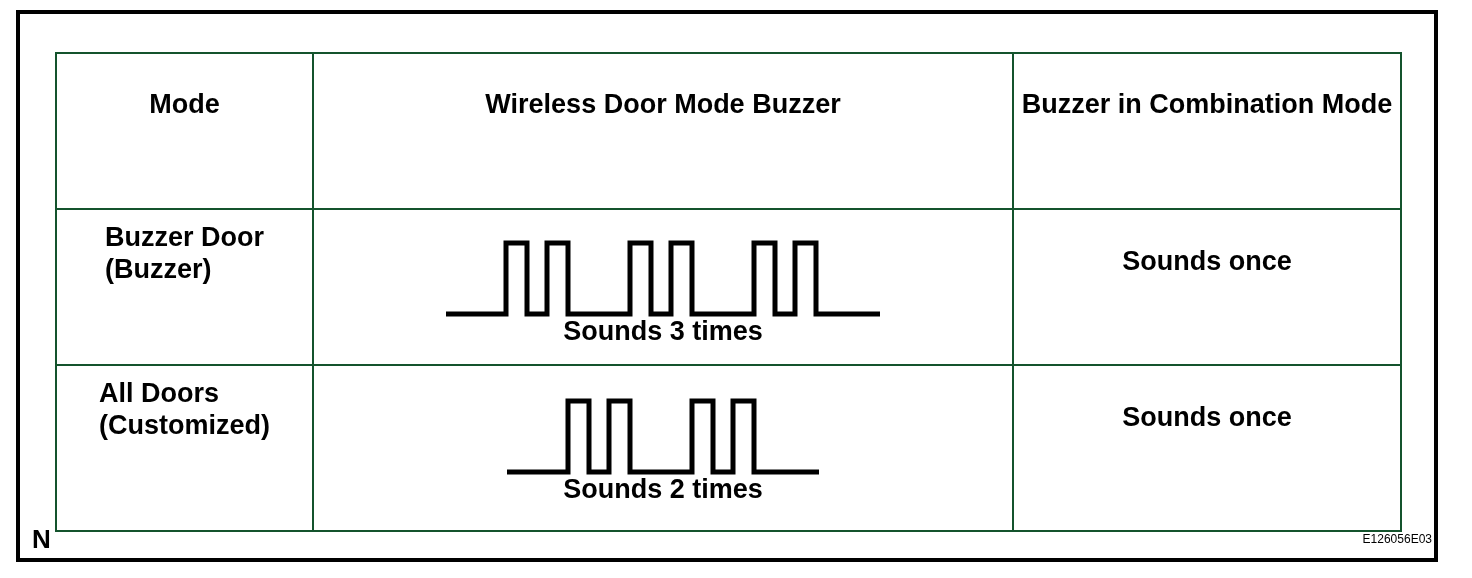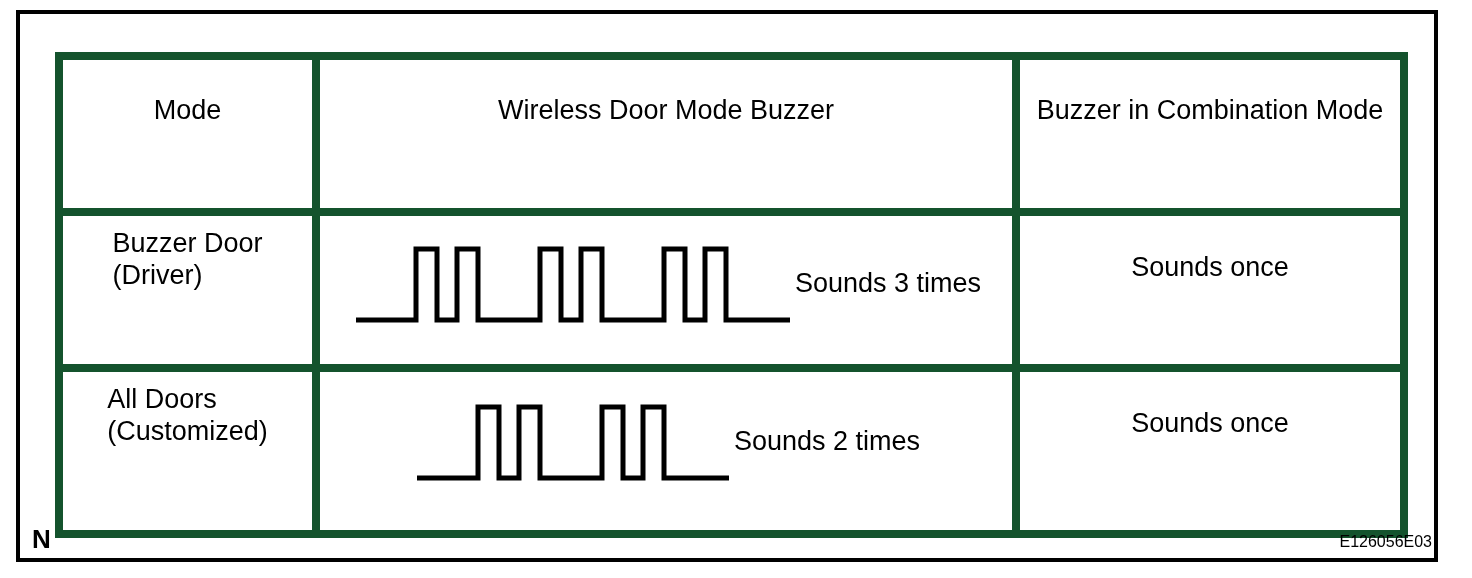--- a/index.html
+++ b/index.html
@@ -27,24 +27,24 @@
   table.main {
     position: absolute;
     left: 55px;
     top: 52px;
     border-collapse: collapse;
     table-layout: fixed;
     background: #ffffff;
   }
   table.main th,
   table.main td {
-    border: 8px solid #14532d;
+    border: 2px solid #14532d;
     vertical-align: top;
     font-size: 27px;
-    font-weight: normal;
+    font-weight: bold;
     overflow: hidden;
   }
   tr.header-row    { height: 156px; }
   tr.row-driver    { height: 156px; }
   tr.row-alldoors  { height: 166px; }
   th.hdr {
     text-align: center;
     padding-top: 36px;
     line-height: 1.1;
   }
@@ -55,23 +55,23 @@
   .mode-block {
     display: inline-block;
     text-align: left;
     line-height: 32px;
   }
   td.buzzer-cell { padding: 0; }
   .wave-wrap {
     width: 100%;
     height: 100%;
     display: flex;
-    flex-direction: row;
+    flex-direction: column;
     align-items: center;
-    justify-content: center;
+    justify-content: space-between;
   }
   .wave-wrap.r1 { padding-top: 28px; }
   .wave-wrap.r2 { padding-top: 30px; }
   .wave-svg { line-height: 0; }
   .wave-caption {
     font-size: 27px;
     line-height: 1.05;
     margin-top: -2px;
     text-align: center;
   }
@@ -85,21 +85,21 @@
     left: 32px;
     top: 524px;
     font-size: 26px;
     font-weight: bold;
     line-height: 1.2;
   }
   .fig-code {
     position: absolute;
     right: 40px;
     top: 533px;
-    font-size: 16px;
+    font-size: 12px;
     line-height: 1.1;
   }
 </style>
 </head>
 <body>
 
 <div class="canvas">
   <div class="outer-frame"></div>
 
   <table class="main">
@@ -118,21 +118,21 @@
         </th>
         <th class="hdr">
           <span>Buzzer in Combination Mode</span>
         </th>
       </tr>
 
       <tr class="row-driver">
         <td class="mode-cell">
           <div class="mode-block">
             <div>Buzzer Door</div>
-            <div>(Driver)</div>
+            <div>(Buzzer)</div>
           </div>
         </td>
         <td class="buzzer-cell">
           <div class="wave-wrap r1">
             <div class="wave-svg"><svg width="444" height="81" viewBox="0 0 444 81" xmlns="http://www.w3.org/2000/svg">
                   <path d="M 5 76 L 65 76 L 65 5 L 86 5 L 86 76 L 106 76 L 106 5 L 127 5 L 127 76 L 189 76 L 189 5 L 210 5 L 210 76 L 230 76 L 230 5 L 251 5 L 251 76 L 313 76 L 313 5 L 334 5 L 334 76 L 354 76 L 354 5 L 375 5 L 375 76 L 439 76" fill="none" stroke="#000000" stroke-width="5" stroke-linejoin="miter"></path>
                 </svg></div>
             <div class="wave-caption">Sounds 3 times</div>
           </div>
         </td>

